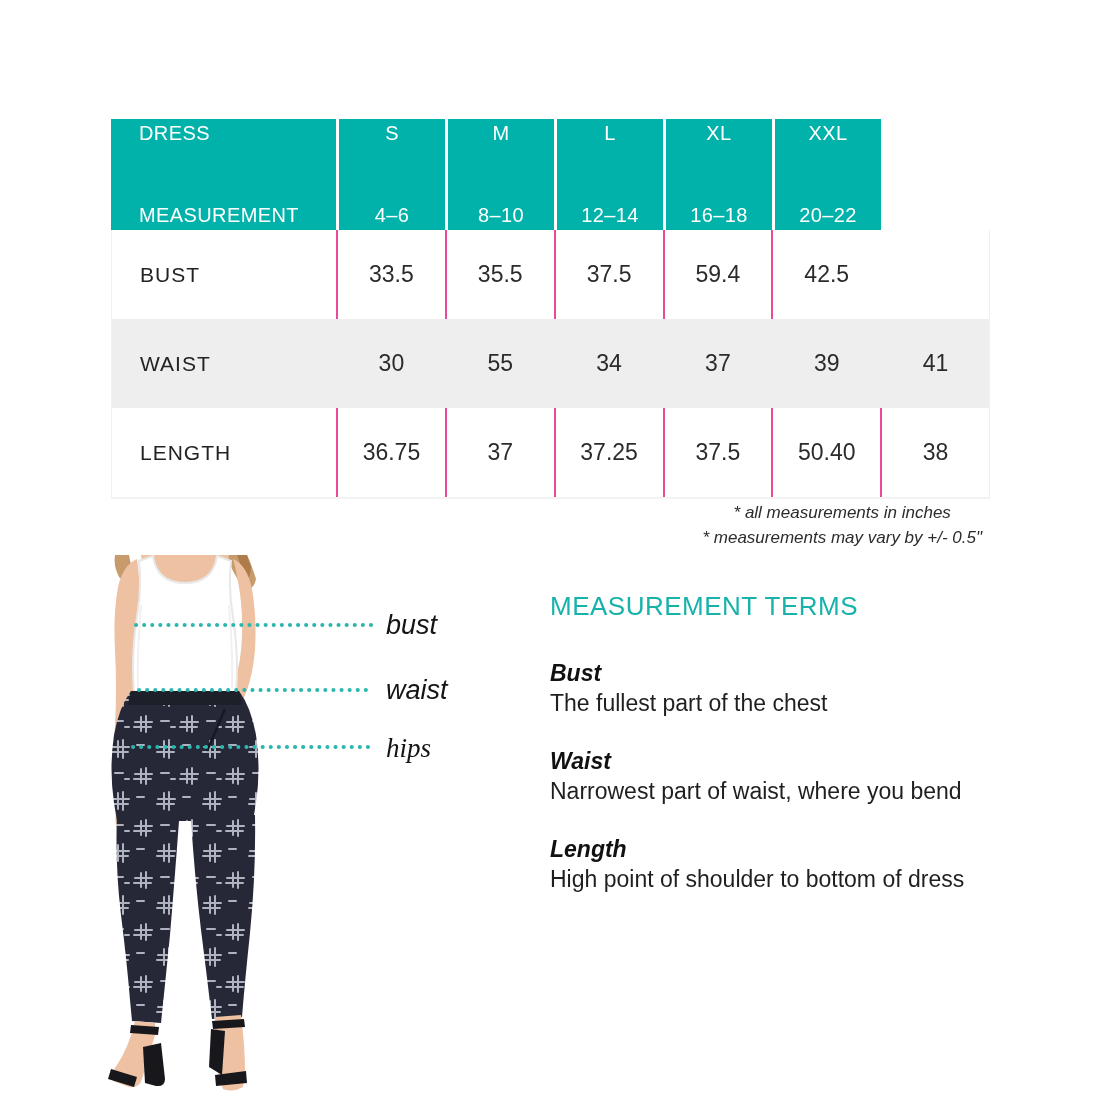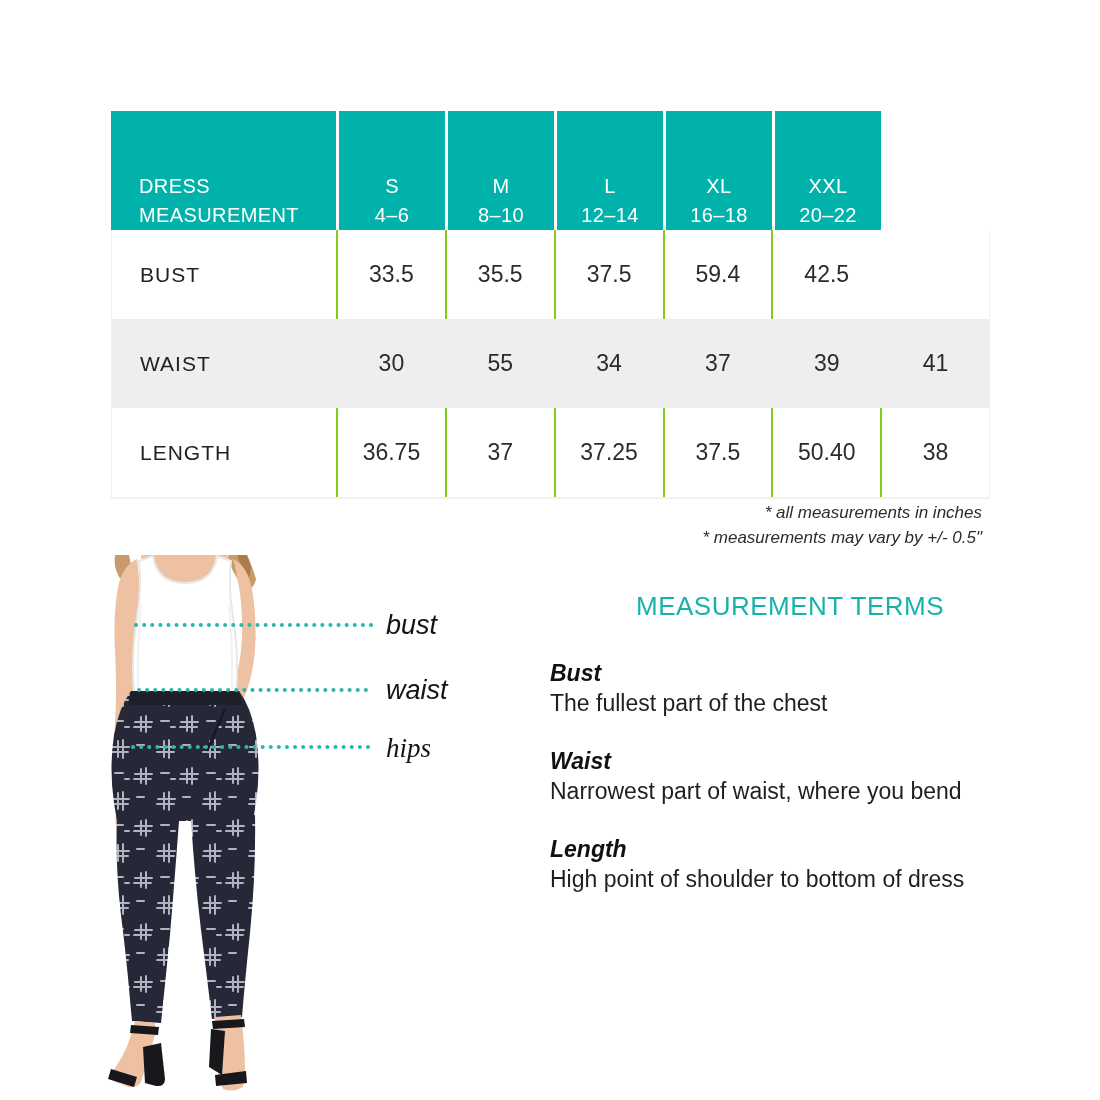--- a/index.html
+++ b/index.html
@@ -15,56 +15,55 @@
     width:1100px;height:1100px;position:relative;background:#ffffff;
     font-family:"Liberation Sans","DejaVu Sans",sans-serif;color:var(--text-dark);
     overflow:hidden;
   }
 
   
   .size-table{position:absolute;left:111px;top:111px;width:879px;}
   .thead{display:grid;grid-template-columns:225px repeat(6,1fr);height:119px;}
   .th{
     background:var(--header-teal);color:#ffffff;display:flex;flex-direction:column;
-    justify-content:flex-end;align-items:center;font-size:20px;line-height:29px;
-    letter-spacing:0.4px;font-weight:400;
+    justify-content:space-between;align-items:center;font-size:20px;line-height:29px;
+    letter-spacing:0.4px;font-weight:400;margin-top:8px;
   }
   .th + .th{border-left:3px solid #ffffff;}
   .th-label{align-items:flex-start;padding-left:28px;text-align:left;}
   .tbody{border-left:1px solid #f0f0f0;border-right:1px solid #f0f0f0;border-bottom:2px solid #f2f2f2;}
   .tr{display:grid;grid-template-columns:224px repeat(6,1fr);height:89px;}
   .tr.alt{background:var(--alt-row-gray);}
   .td{display:flex;align-items:center;justify-content:center;font-size:23px;color:#2b2b2b;}
-  .td + .td{border-left:2px solid #84cc16;}
+  .td + .td{border-left:2px solid #ec4899;}
   .tr.alt .td + .td{border-left-color:var(--alt-row-gray);}
   .td-label{justify-content:flex-start;padding-left:28px;font-size:21px;letter-spacing:1px;color:#222;}
 
   
   .footnotes{
-    position:absolute;top:500px;right:118px;text-align:right;
+    position:absolute;top:500px;right:118px;text-align:center;
     font-style:italic;font-size:17px;line-height:25px;color:#2c2c2c;
   }
 
   
   .figure-wrap{position:absolute;left:85px;top:555px;width:200px;height:545px;z-index:1;}
   .guide{position:absolute;height:6px;z-index:2;}
   .guide svg{display:block;}
   .fig-label{
     position:absolute;left:386px;font-style:italic;font-size:27px;color:#141414;z-index:2;
   }
   .fig-label.bust{top:610px;}
   .fig-label.waist{top:675px;}
   .fig-label.hips{top:733px;font-family:Liberation Serif, serif;}
 
   
   .terms{position:absolute;left:550px;top:591px;width:480px;}
   .terms h2{
     margin:0 0 36px 0;font-size:26px;font-weight:400;letter-spacing:0.5px;
     color:var(--accent-teal);
-    text-align:center;
   }
   .term-group{margin-bottom:28px;}
   .term-name{font-size:23px;font-weight:bold;font-style:italic;line-height:30px;color:#111;}
   .term-def{font-size:23px;line-height:30px;color:#1f1f1f;}
 </style>
 </head>
 <body>
 
 <div class="size-table">
   <div class="thead">

